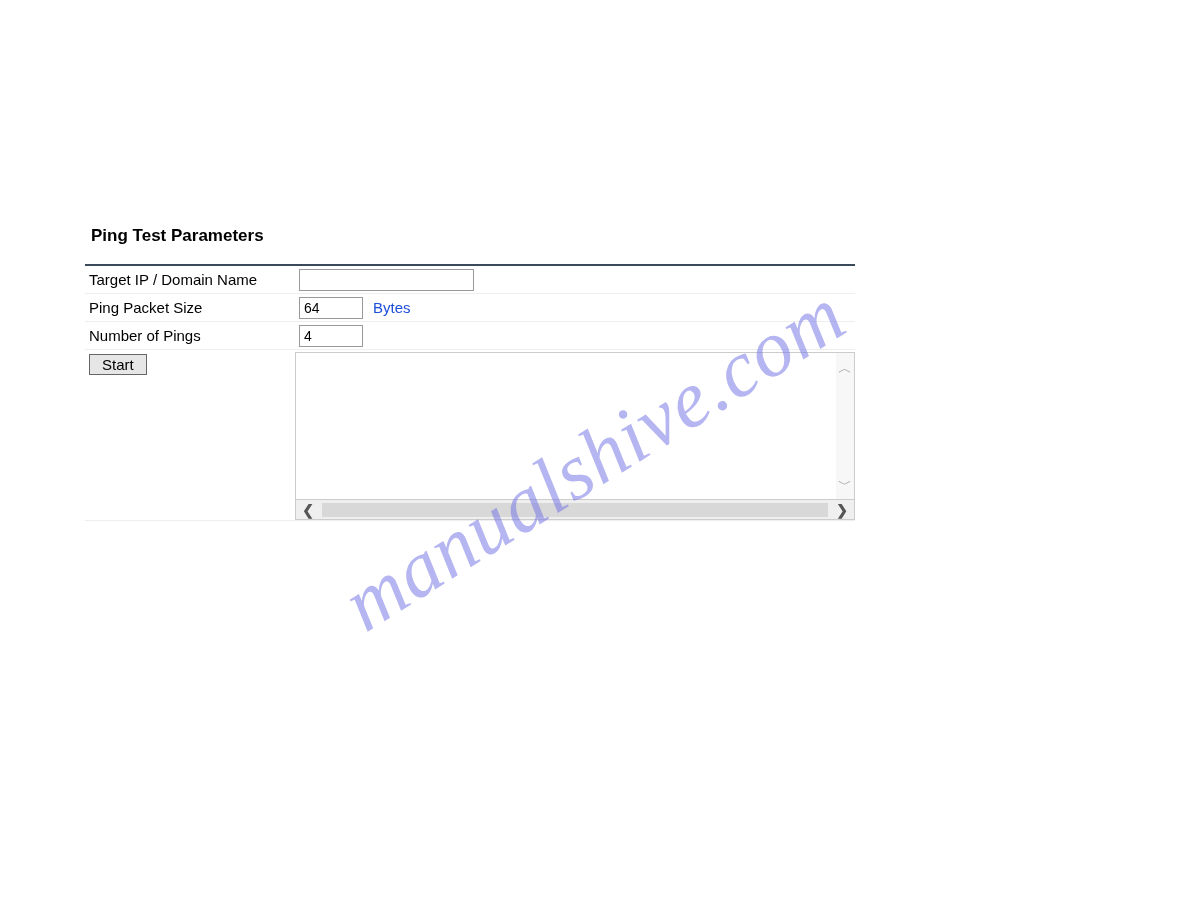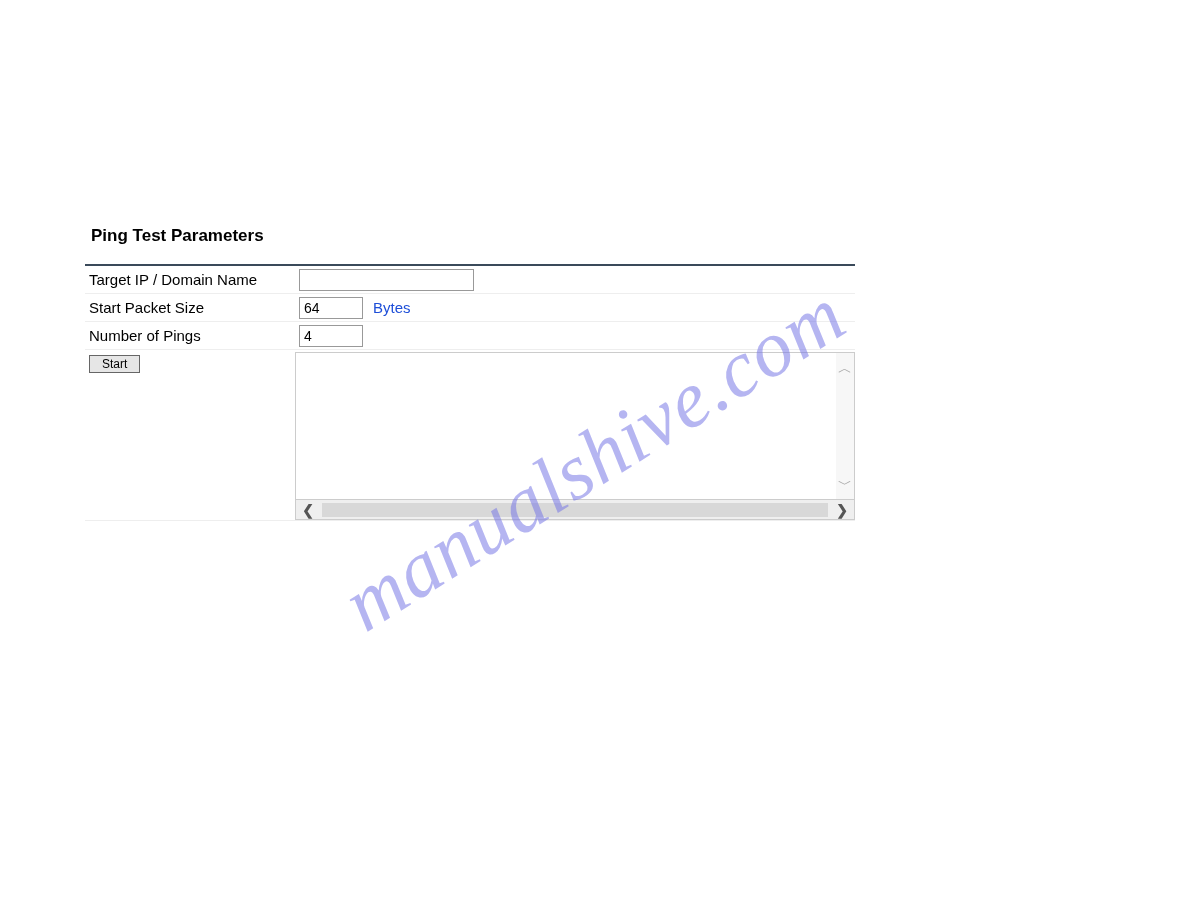--- a/index.html
+++ b/index.html
@@ -63,21 +63,21 @@
       align-items: flex-start;
       border-bottom: 1px solid #eeeeee;
     }
     .button-cell {
       width: 210px;
       padding: 4px;
     }
     .start-button {
       border: 1px solid #666666;
       background: #e6e6e6;
-      font-size: 12px;
+      font-size: 15px;
       padding: 1px 12px;
       cursor: pointer;
       font-family: inherit;
     }
     .output-cell {
       flex: 1;
       padding-top: 2px;
     }
     .output-box {
       border: 1px solid #cccccc;
@@ -148,21 +148,21 @@
 
 <div class="container">
   <div class="section-title">Ping Test Parameters</div>
 
   <div class="form-row">
     <div class="form-label">Target IP / Domain Name</div>
     <input type="text" class="text-input wide" value="" style="">
   </div>
 
   <div class="form-row">
-    <div class="form-label">Start Packet Size</div>
+    <div class="form-label">Ping Packet Size</div>
     <input type="text" class="text-input narrow" value="64" style="">
     <span class="unit-label">Bytes</span>
   </div>
 
   <div class="form-row">
     <div class="form-label">Number of Pings</div>
     <input type="text" class="text-input narrow" value="4" style="">
   </div>
 
   <div class="action-row">

